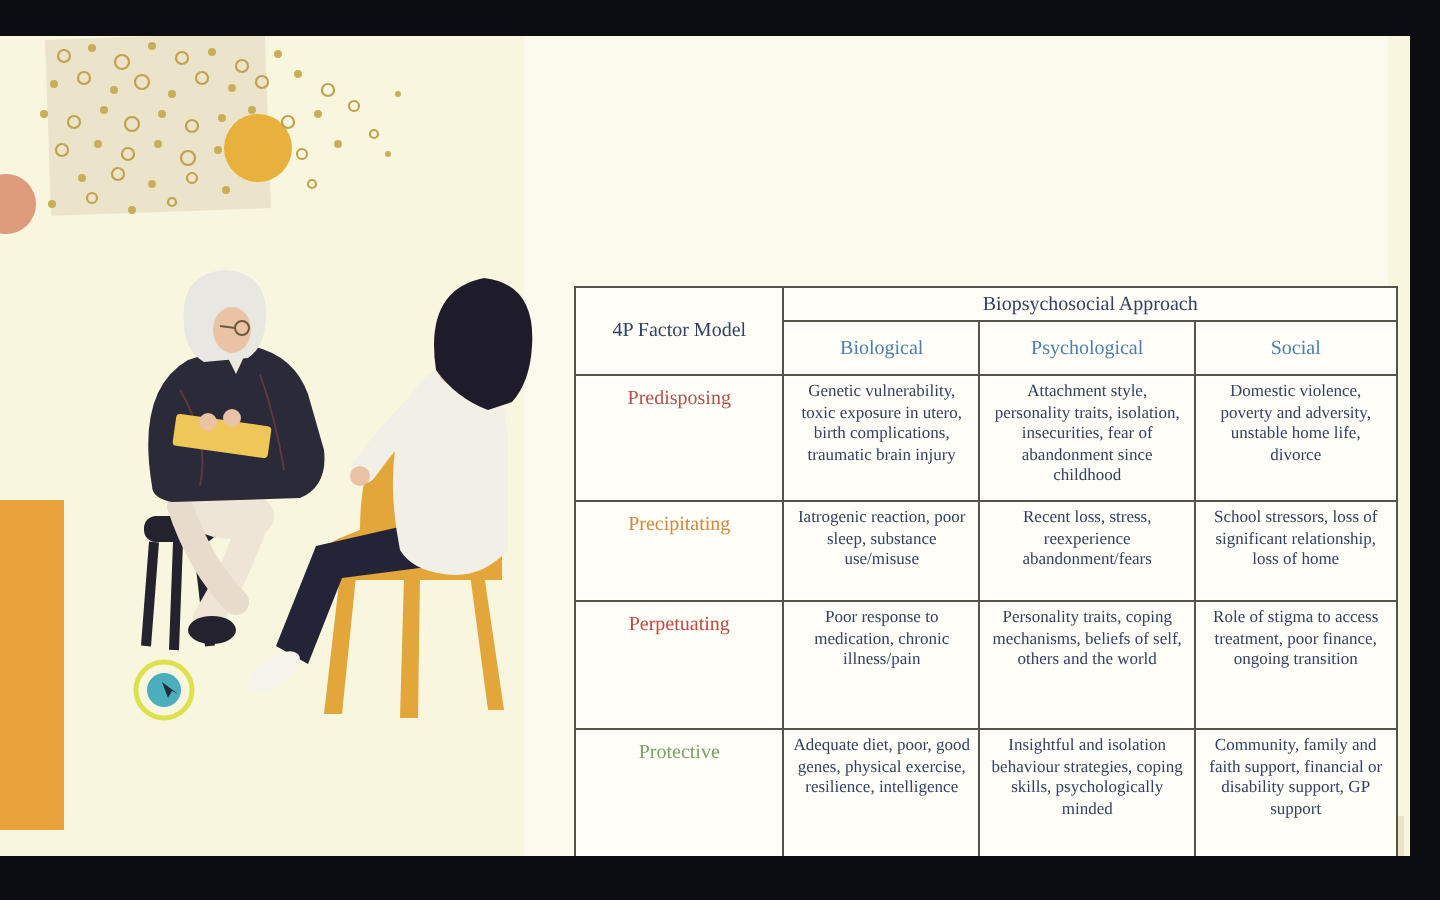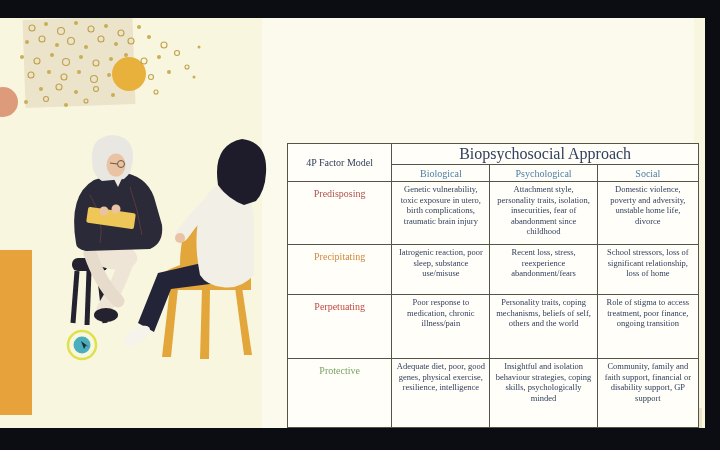--- a/index.html
+++ b/index.html
@@ -13,24 +13,24 @@
   .orange-rect{position:absolute;left:0;top:250px;width:32px;height:165px;background:#e8a23c;}
   .deco-tl{position:absolute;left:0;top:18px;}
   .deco-br{position:absolute;left:552px;top:402px;}
   .illu{position:absolute;left:30px;top:125px;}
   .title{position:absolute;left:262px;top:34px;width:443px;text-align:center;
          font-size:33px;font-weight:bold;color:#3b392e;letter-spacing:.5px;}
   table.factor{position:absolute;left:287px;top:143px;width:412px;border-collapse:collapse;
          table-layout:fixed;background:#fffef9;padding-left:12px;}
   table.factor td,table.factor th{border:1px solid #55544a;text-align:center;
          font-weight:normal;color:#33415e;overflow:hidden;}
-  .hr1{height:17px;} .hr2{height:17px;}
+  .hr1{height:17px;} .hr2{height:27px;}
   .rowA{height:63px;} .rowB{height:50px;} .rowC{height:64px;} .rowD{height:69px;}
   .corner{font-size:10px;vertical-align:middle;}
-  .group-h{font-size:16px;vertical-align:middle;}
+  .group-h{font-size:10px;vertical-align:middle;}
   .col-h{font-size:10px;vertical-align:middle;}
   .rlabel{font-size:10px;vertical-align:top;padding-top:6px;}
   .cell{font-size:8.5px;line-height:1.24;vertical-align:top;padding:2px 4px;}
   .c0{width:104px;} .c1{width:98px;} .c2{width:107px;} .c3{width:101px;}
 </style>
 </head>
 <body>
 
 <div class="stage">
   <div class="slide"></div>

